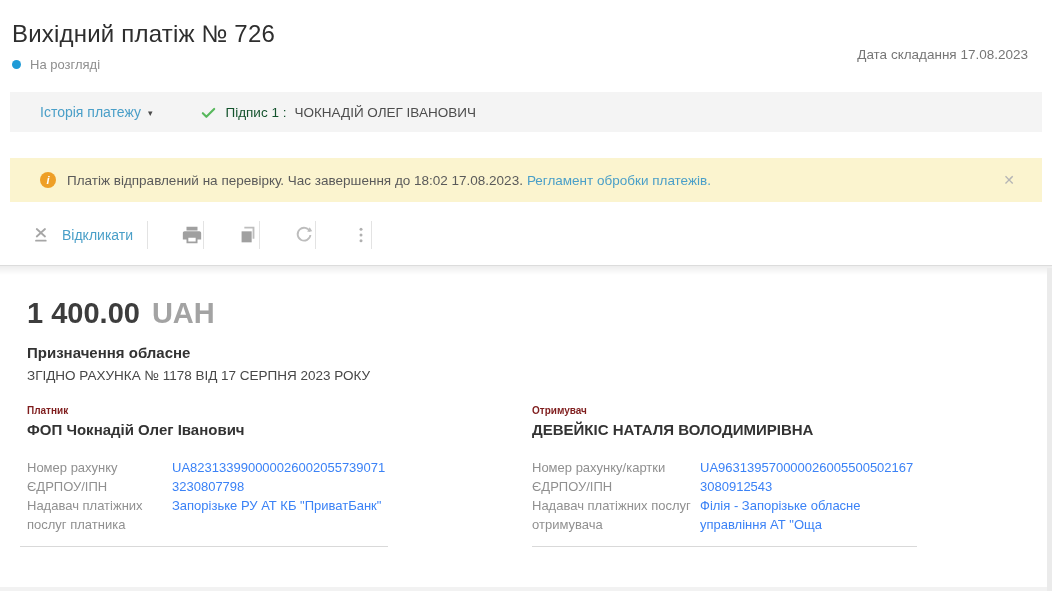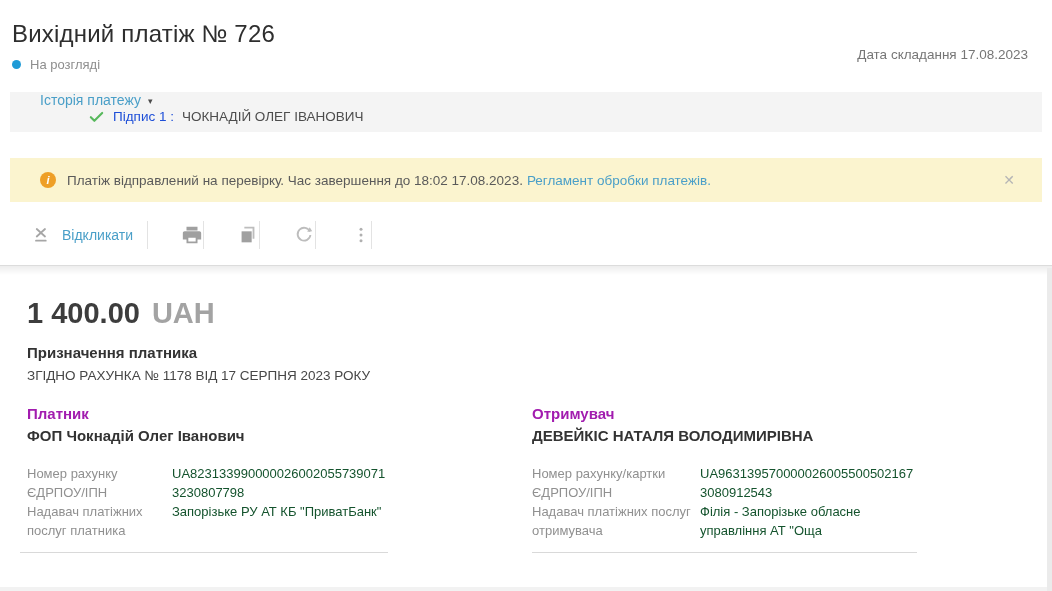--- a/index.html
+++ b/index.html
@@ -9,27 +9,27 @@
   
   .header { padding:20px 12px 0; position:relative; }
   .page-title { font-size:24px; font-weight:400; color:#2e2e2e; letter-spacing:.2px; }
   .status-row { display:flex; align-items:center; margin-top:9px; }
   .status-dot { width:9px; height:9px; border-radius:50%; background:#1f9bd7; margin-right:9px; }
   .status-text { font-size:13px; color:#8e8e8e; }
   .date-label { position:absolute; right:24px; top:47px; font-size:13.5px; color:#767676; }
 
   
   .history-bar { margin:20px 10px 0; height:40px; background:#f4f4f4;
-                 display:flex; align-items:flex-start; padding:0 30px;flex-direction:column; }
+                 display:flex; align-items:center; padding:0 30px; }
   .history-link { display:flex; align-items:center; cursor:pointer; }
   .history-link .lbl { font-size:14px; color:#4a9fc8; }
   .caret { font-size:9px; color:#4a4a4a; margin-left:7px; margin-top:2px; }
   .signature { display:flex; align-items:center; margin-left:48px; }
   .check-icon { width:17px; height:17px; margin-right:8px; }
-  .sig-label { font-size:13.5px; color:#1d4ed8; margin-right:8px; }
+  .sig-label { font-size:13.5px; color:#14532d; margin-right:8px; }
   .sig-name { font-size:13.5px; color:#4d4d4d; }
 
   
   .banner { margin:26px 10px 0; background:#fbf4cf; padding:14px 30px;
             display:flex; align-items:center; position:relative; }
   .info-icon { flex:0 0 auto; width:16px; height:16px; border-radius:50%; background:#ee9f27;
                color:#fff; font-size:11px; font-weight:700; font-style:italic;
                display:flex; align-items:center; justify-content:center; line-height:1; }
   .banner-text { font-size:13.5px; color:#5a5a5a; margin-left:11px;text-align:center; }
   .banner-link { color:#4a9fc8; text-decoration:none; margin-left:4px; cursor:pointer; }
@@ -54,26 +54,26 @@
   .main { padding:22px 27px 0; }
   .amount-row { display:flex; align-items:baseline; }
   .amount { font-size:29px; font-weight:700; color:#3d3d3d; }
   .currency { font-size:29px; font-weight:700; color:#a3a3a3; margin-left:12px; }
   .purpose-label { margin-top:14px; font-size:15px; font-weight:700; color:#333; }
   .purpose-text { margin-top:7px; font-size:13.5px; color:#474747; }
 
   .columns { display:flex; margin-top:22px; }
   .col-left { width:505px; }
   .col-right { flex:1; }
-  .section-title { font-size:15px; font-weight:700; color:#a21caf; }
+  .section-title { font-size:10px; font-weight:700; color:#7f1d1d; }
   .party-name { margin-top:5px; font-size:15px; font-weight:700; color:#333; }
   .detail-rows { margin-top:20px; }
   .d-row { display:flex; line-height:19px; }
   .d-label { font-size:13px; color:#909090; }
-  .d-value { font-size:13px; color:#14532d; }
+  .d-value { font-size:13px; color:#3b82f6; }
   .col-left .d-label { width:145px; flex:0 0 145px; }
   .col-left .d-value { width:240px; }
   .col-right .d-label { width:168px; flex:0 0 168px; }
   .col-right .d-value { width:222px; }
   .rule-left  { margin-left:-7px; width:368px; border-bottom:1px solid #d9d9d9; margin-top:12px; }
   .rule-right { width:385px; border-bottom:1px solid #d9d9d9; margin-top:12px; }
 
   
   .bottom-strip { position:absolute; left:0; right:0; bottom:0; height:4px; background:#f2f2f2; }
   .scroll-strip { position:absolute; right:0; top:268px; bottom:0; width:5px; background:#ebebeb; }
@@ -152,21 +152,21 @@
 </div>
 
 <div class="divider"></div>
 <div class="divider-shadow"></div>
 
 <div class="main">
   <div class="amount-row">
     <span class="amount">1 400.00</span>
     <span class="currency">UAH</span>
   </div>
-  <div class="purpose-label">Призначення платника</div>
+  <div class="purpose-label">Призначення обласне</div>
   <div class="purpose-text">ЗГІДНО РАХУНКА № 1178 ВІД 17 СЕРПНЯ 2023 РОКУ</div>
 
   <div class="columns">
 
     <div class="col-left">
       <div class="section-title">Платник</div>
       <div class="party-name">ФОП Чокнадій Олег Іванович</div>
       <div class="detail-rows">
         <div class="d-row">
           <span class="d-label">Номер рахунку</span>

